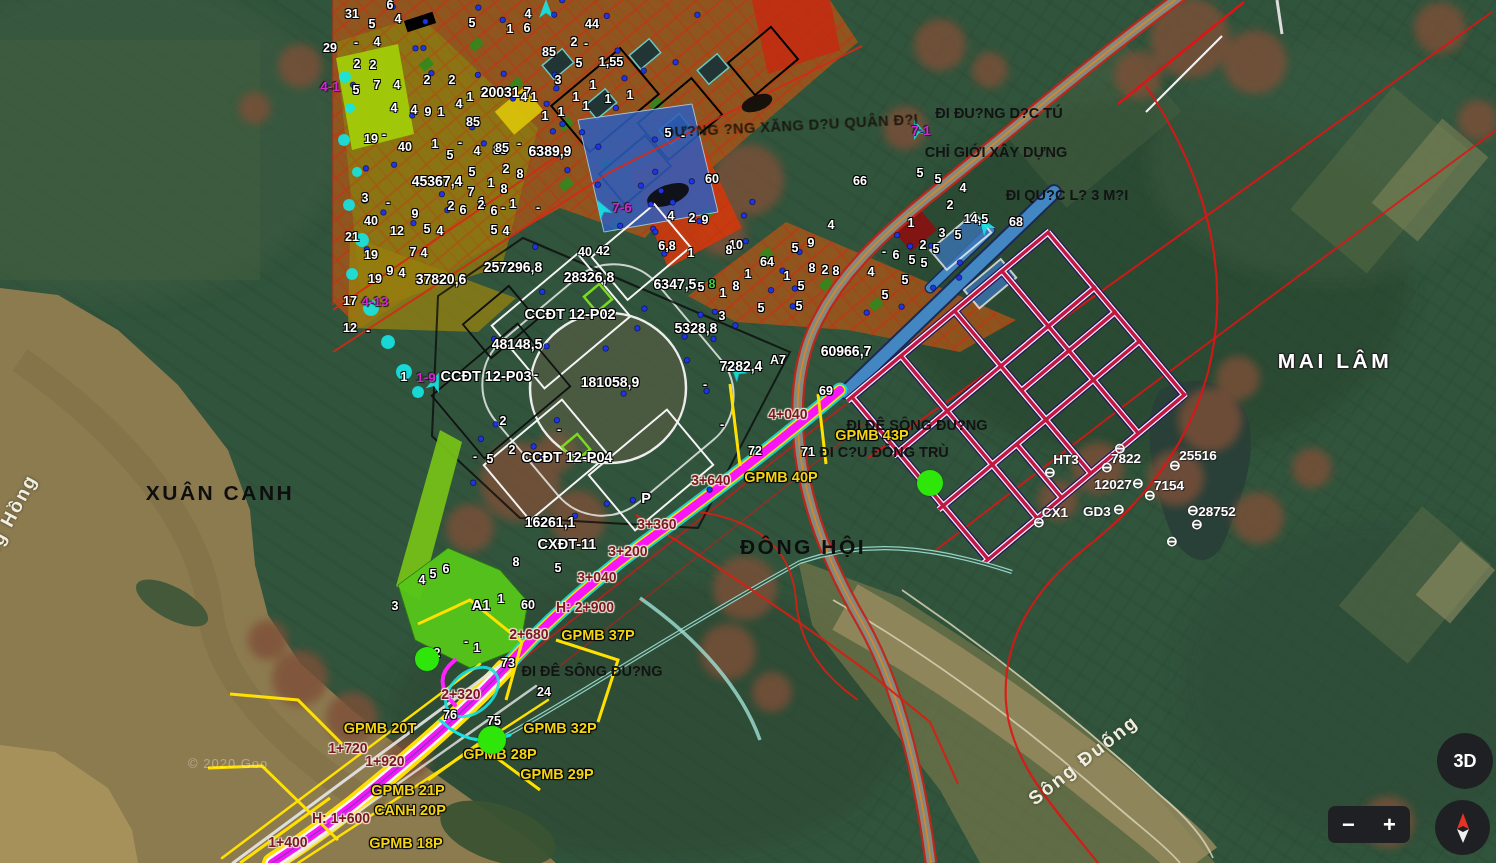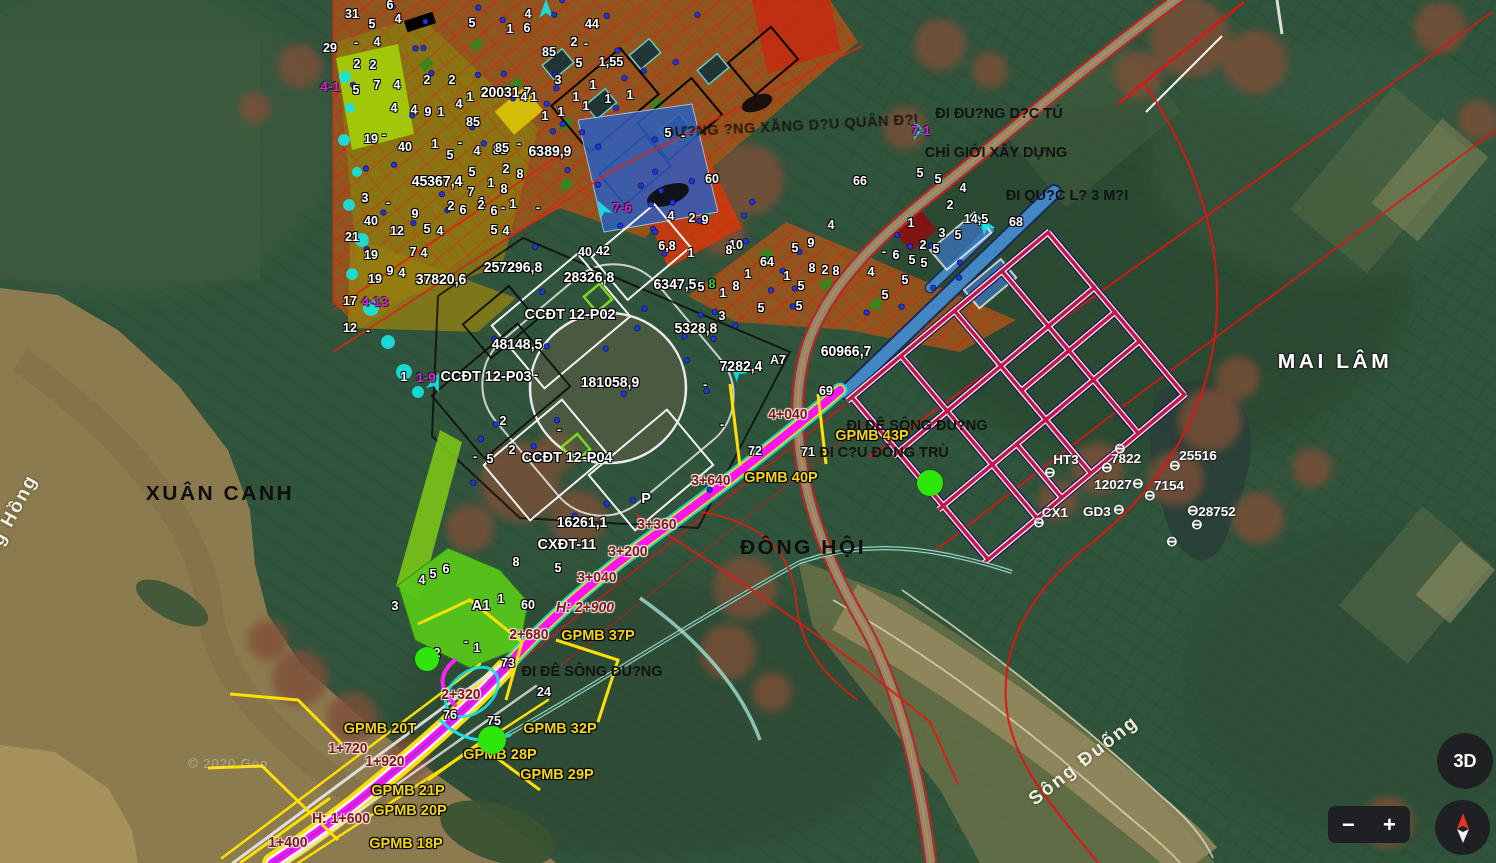--- a/index.html
+++ b/index.html
@@ -427,43 +427,43 @@
       <div class="map-label lbl-area" style="left: 437px; top: 181px; transform: translate(-50%, -50%);">45367,4</div>
       <div class="map-label lbl-area" style="left: 513px; top: 267px; transform: translate(-50%, -50%);">257296,8</div>
       <div class="map-label lbl-area" style="left: 441px; top: 279px; transform: translate(-50%, -50%);">37820,6</div>
       <div class="map-label lbl-area" style="left: 589px; top: 277px; transform: translate(-50%, -50%);">28326,8</div>
       <div class="map-label lbl-area" style="left: 675px; top: 284px; transform: translate(-50%, -50%);">6347,5</div>
       <div class="map-label lbl-area" style="left: 696px; top: 328px; transform: translate(-50%, -50%);">5328,8</div>
       <div class="map-label lbl-area" style="left: 517px; top: 344px; transform: translate(-50%, -50%);">48148,5</div>
       <div class="map-label lbl-area" style="left: 610px; top: 382px; transform: translate(-50%, -50%);">181058,9</div>
       <div class="map-label lbl-area" style="left: 741px; top: 366px; transform: translate(-50%, -50%);">7282,4</div>
       <div class="map-label lbl-area" style="left: 846px; top: 351px; transform: translate(-50%, -50%);">60966,7</div>
-      <div class="map-label lbl-area" style="left: 550px; top: 522px; transform: translate(-50%, -50%); margin-left: 32px;">16261,1</div>
+      <div class="map-label lbl-area" style="left: 550px; top: 522px; transform: translate(-50%, -50%);">16261,1</div>
       <div class="map-label lbl-zone" style="left: 570px; top: 314px; transform: translate(-50%, -50%);">CCĐT 12-P02</div>
       <div class="map-label lbl-zone" style="left: 486px; top: 376px; transform: translate(-50%, -50%);">CCĐT 12-P03</div>
       <div class="map-label lbl-zone" style="left: 567px; top: 457px; transform: translate(-50%, -50%);">CCĐT 12-P04</div>
       <div class="map-label lbl-zone" style="left: 567px; top: 544px; transform: translate(-50%, -50%);">CXĐT-11</div>
       <div class="map-label lbl-zone" style="left: 481px; top: 605px; transform: translate(-50%, -50%);">A1</div>
       <div class="map-label lbl-zone" style="left: 646px; top: 498px; transform: translate(-50%, -50%);">P</div>
       <div class="map-label lbl-gpmb" style="left: 872px; top: 397px; transform: translate(-50%, -50%); margin-top: 38px;">GPMB 43P</div>
       <div class="map-label lbl-gpmb" style="left: 781px; top: 477px; transform: translate(-50%, -50%);">GPMB 40P</div>
       <div class="map-label lbl-gpmb" style="left: 598px; top: 635px; transform: translate(-50%, -50%);">GPMB 37P</div>
       <div class="map-label lbl-gpmb" style="left: 560px; top: 728px; transform: translate(-50%, -50%);">GPMB 32P</div>
       <div class="map-label lbl-gpmb" style="left: 500px; top: 754px; transform: translate(-50%, -50%);">GPMB 28P</div>
       <div class="map-label lbl-gpmb" style="left: 557px; top: 774px; transform: translate(-50%, -50%);">GPMB 29P</div>
       <div class="map-label lbl-gpmb" style="left: 380px; top: 728px; transform: translate(-50%, -50%);">GPMB 20T</div>
       <div class="map-label lbl-gpmb" style="left: 408px; top: 790px; transform: translate(-50%, -50%);">GPMB 21P</div>
-      <div class="map-label lbl-gpmb" style="left: 410px; top: 810px; transform: translate(-50%, -50%);">GPMB 20P</div>
+      <div class="map-label lbl-gpmb" style="left: 410px; top: 810px; transform: translate(-50%, -50%);">CANH 20P</div>
       <div class="map-label lbl-gpmb" style="left: 406px; top: 843px; transform: translate(-50%, -50%);">GPMB 18P</div>
       <div class="map-label lbl-chain" style="left: 788px; top: 414px; transform: translate(-50%, -50%);">4+040</div>
       <div class="map-label lbl-chain" style="left: 711px; top: 480px; transform: translate(-50%, -50%);">3+640</div>
       <div class="map-label lbl-chain" style="left: 657px; top: 524px; transform: translate(-50%, -50%);">3+360</div>
       <div class="map-label lbl-chain" style="left: 628px; top: 551px; transform: translate(-50%, -50%);">3+200</div>
       <div class="map-label lbl-chain" style="left: 597px; top: 577px; transform: translate(-50%, -50%);">3+040</div>
-      <div class="map-label lbl-chain" style="left: 585px; top: 607px; transform: translate(-50%, -50%); font-style: italic;">H: 2+900</div>
+      <div class="map-label lbl-chain" style="left: 585px; top: 607px; transform: translate(-50%, -50%);">H: 2+900</div>
       <div class="map-label lbl-chain" style="left: 529px; top: 634px; transform: translate(-50%, -50%);">2+680</div>
       <div class="map-label lbl-chain" style="left: 461px; top: 694px; transform: translate(-50%, -50%);">2+320</div>
       <div class="map-label lbl-chain" style="left: 385px; top: 761px; transform: translate(-50%, -50%);">1+920</div>
       <div class="map-label lbl-chain" style="left: 348px; top: 748px; transform: translate(-50%, -50%);">1+720</div>
       <div class="map-label lbl-chain" style="left: 341px; top: 818px; transform: translate(-50%, -50%);">H: 1+600</div>
       <div class="map-label lbl-chain" style="left: 288px; top: 842px; transform: translate(-50%, -50%);">1+400</div>
       <div class="map-label lbl-magenta" style="left: 330px; top: 87px; transform: translate(-50%, -50%);">4-1</div>
       <div class="map-label lbl-magenta" style="left: 375px; top: 302px; transform: translate(-50%, -50%);">4-13</div>
       <div class="map-label lbl-magenta" style="left: 426px; top: 378px; transform: translate(-50%, -50%);">1-9</div>
       <div class="map-label lbl-magenta" style="left: 622px; top: 208px; transform: translate(-50%, -50%);">7-6</div>

